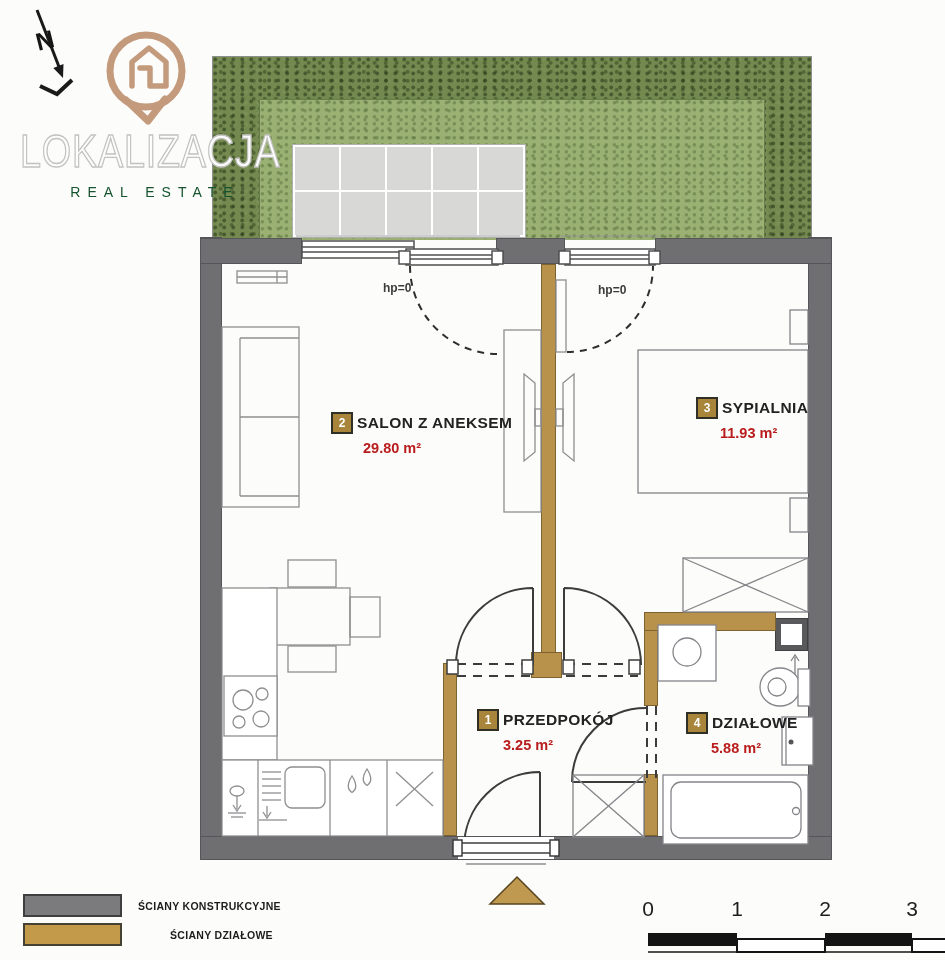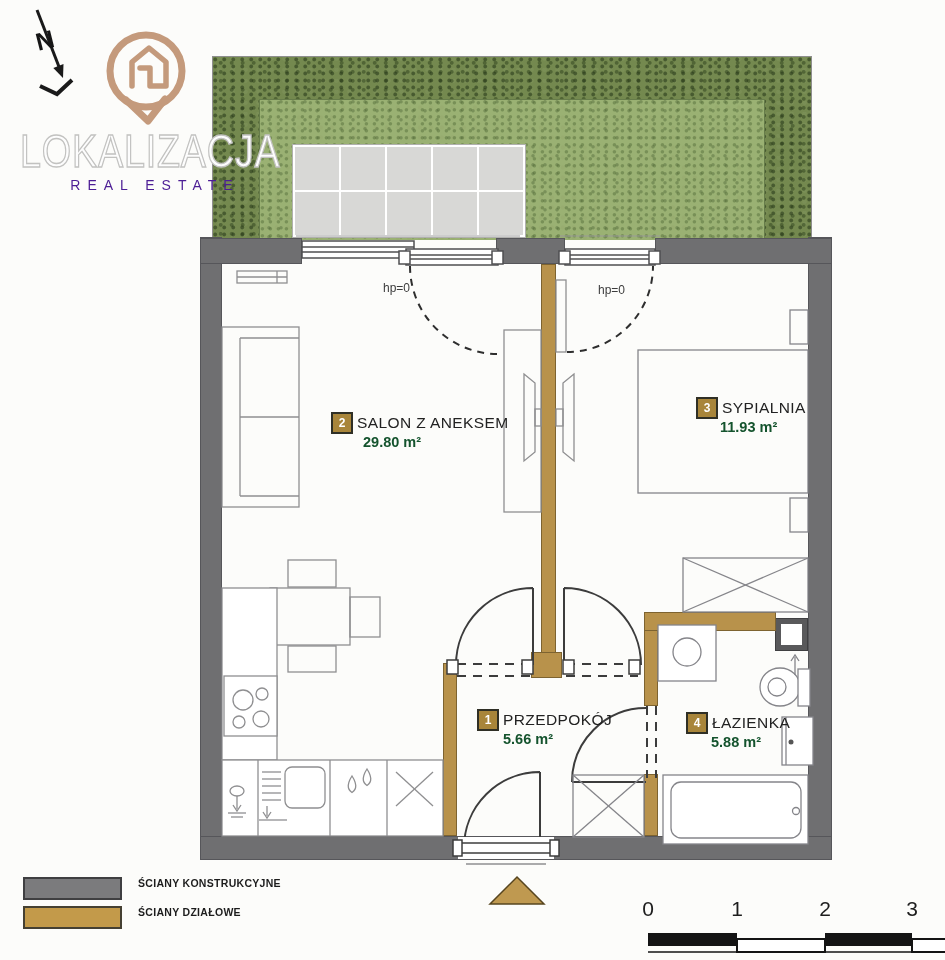--- a/index.html
+++ b/index.html
@@ -33,36 +33,36 @@
   #patio{position:absolute;left:80px;top:88px;width:228px;height:88px;
     display:grid;grid-template-columns:repeat(5,1fr);grid-template-rows:repeat(2,1fr);
     gap:2px;background:#ffffff;border:2px solid #ffffff;outline:1px solid #b0b0ae;}
   #patio > div{background:#d8d8d6;}
 
   
   .room-label{position:absolute;color:#222222;}
   .room-head{display:flex;align-items:center;gap:4px;}
   .badge{display:inline-flex;align-items:center;justify-content:center;width:18px;height:18px;
     background:#a8853a;border:2px solid #2f2f25;color:#ffffff;font-size:12px;font-weight:700;}
-  .room-name{font-size:15.5px;font-weight:400;letter-spacing:.4px;white-space:nowrap;}
-  .room-area{font-size:14.5px;font-weight:700;color:#14532d;}
-  .hp-label{position:absolute;font-size:12px;font-weight:400;color:#3c3c3c;}
+  .room-name{font-size:15.5px;font-weight:700;letter-spacing:.4px;white-space:nowrap;}
+  .room-area{font-size:14.5px;font-weight:700;color:#b91c1c;margin-top:6px;}
+  .hp-label{position:absolute;font-size:12px;font-weight:700;color:#3c3c3c;}
 
   
   #brand-name{position:absolute;left:20px;top:124px;width:300px;
     font-size:46px;font-weight:300;letter-spacing:1px;color:#fdfdfd;
     -webkit-text-stroke:1.4px #c2c2c0;text-stroke:1.4px #c2c2c0;
     transform:scaleX(.82);transform-origin:left top;white-space:nowrap;z-index:5;}
-  #brand-tagline{position:absolute;left:24px;top:177px;width:262px;text-align:center;
-    font-size:14px;letter-spacing:7px;color:#4c1d95;font-weight:400;z-index:5;}
+  #brand-tagline{position:absolute;left:24px;top:184px;width:262px;text-align:center;
+    font-size:14px;letter-spacing:7px;color:#14532d;font-weight:400;z-index:5;}
   #north-label{position:absolute;left:36px;top:26px;font-size:25px;font-weight:700;color:#161616;
     transform:rotate(-14deg);}
 
   
-  .legend-row{position:absolute;display:flex;}
+  .legend-row{position:absolute;display:flex;align-items:center;margin-top:17px;}
   .legend-swatch{width:99px;height:23px;box-sizing:border-box;}
   .legend-text{margin-left:16px;font-size:10.5px;font-weight:700;letter-spacing:.3px;color:#1c1c1c;}
 
   
   .scale-num{position:absolute;font-size:21px;color:#1d1d1d;transform:translateX(-50%);}
 
   svg{position:absolute;left:0;top:0;}
 </style>
 </head>
 <body>
@@ -308,39 +308,39 @@
       <span class="room-name">SYPIALNIA</span>
     </div>
     <div class="room-area" style="margin-left:24px;">11.93 m²</div>
   </div>
 
   <div class="room-label" style="left:477px;top:709px;">
     <div class="room-head">
       <span class="badge">1</span>
       <span class="room-name">PRZEDPOKÓJ</span>
     </div>
-    <div class="room-area" style="margin-left:26px;">5.66 m²</div>
+    <div class="room-area" style="margin-left:26px;">3.25 m²</div>
   </div>
 
   <div class="room-label" style="left:686px;top:712px;">
     <div class="room-head">
       <span class="badge">4</span>
-      <span class="room-name">ŁAZIENKA</span>
+      <span class="room-name">DZIAŁOWE</span>
     </div>
     <div class="room-area" style="margin-left:25px;">5.88 m²</div>
   </div>
 
   <div class="hp-label" style="left:383px;top:281px;">hp=0</div>
   <div class="hp-label" style="left:598px;top:283px;">hp=0</div>
 
   <div class="legend-row" style="left:23px;top:877px;">
     <div class="legend-swatch" style="background:#7b7b7d;border:2px solid #3f3f41;"></div>
     <div class="legend-text">ŚCIANY KONSTRUKCYJNE</div>
   </div>
-  <div class="legend-row" style="left:23px;top:906px;">
+  <div class="legend-row" style="left:23px;top:906px;gap:32px;">
     <div class="legend-swatch" style="background:#c39a4a;border:2px solid #454032;"></div>
     <div class="legend-text">ŚCIANY DZIAŁOWE</div>
   </div>
 
   <div class="scale-num" style="left:648px;top:897px;">0</div>
   <div class="scale-num" style="left:737px;top:897px;">1</div>
   <div class="scale-num" style="left:825px;top:897px;">2</div>
   <div class="scale-num" style="left:912px;top:897px;">3</div>
 
 </div>

